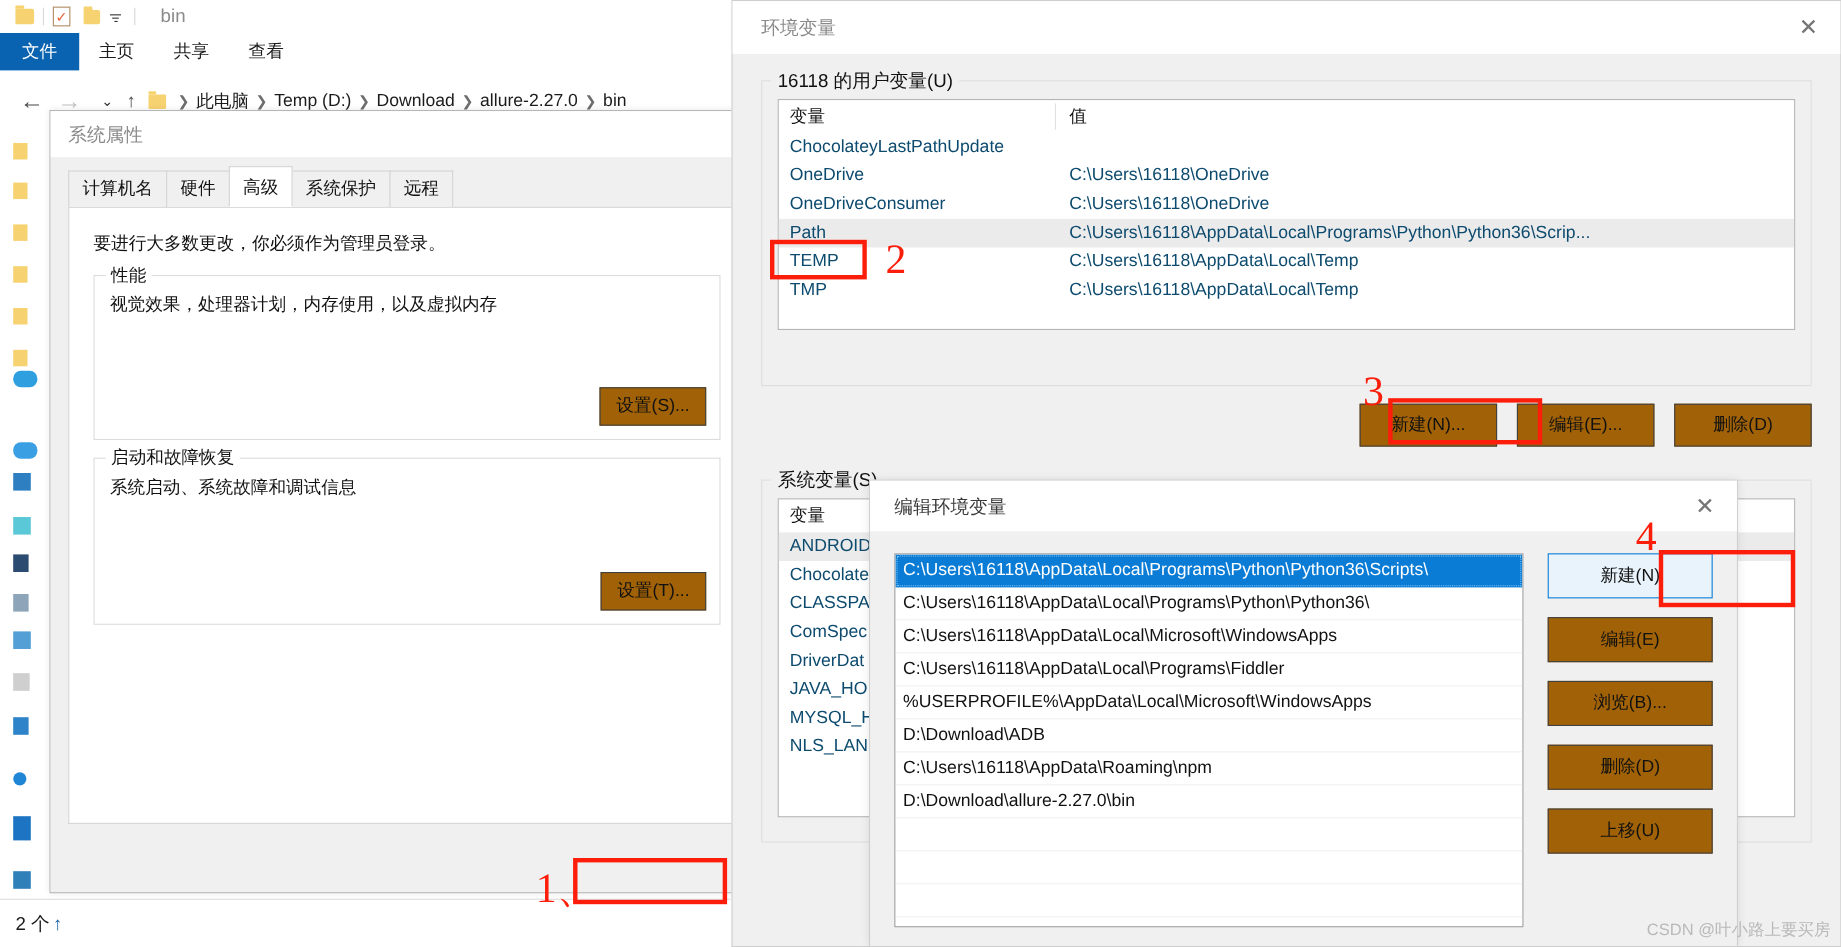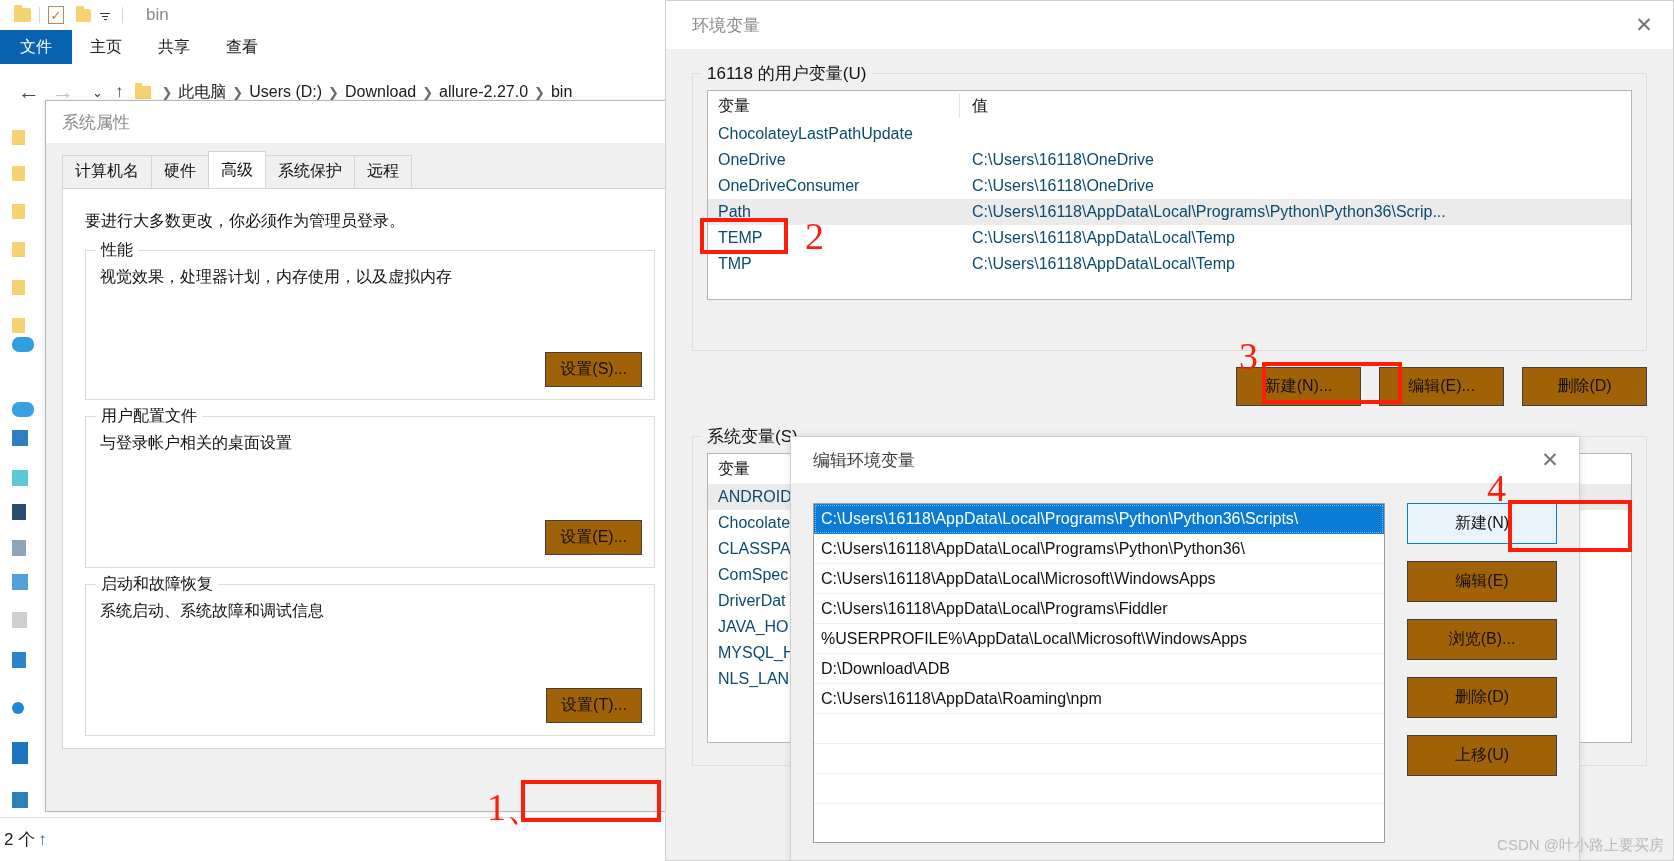--- a/index.html
+++ b/index.html
@@ -43,21 +43,21 @@
   .navbtn.fwd { color:#c2c2c2; }
   .navbtn.small { font-size:13px; color:#333; }
   .addrbox { margin-left:6px; display:flex; align-items:center; height:26px; font-size:16px; color:#1b1b1b; }
   .addr-folder { width:16px;height:13px;background:#f7d270;border-radius:1px; position:relative; margin-right:4px;}
   .addr-folder:before{content:"";position:absolute;left:0;top:-3px;width:7px;height:3px;background:#f7d270;border-radius:1px 1px 0 0;}
   .crumb-sep { color:#6d6d6d; margin:0 6px; font-size:13px; }
 
   .exp-leftpane { position:absolute; left:0; top:112px; width:42px; height:700px; }
   .ico { position:absolute; left:12px; width:18px; height:16px; }
 
-  .exp-status { position:absolute; left:0; bottom:0; width:664px; height:44px; background:#fff; border-top:1px solid #dcdcdc; display:flex; align-items:center; padding-left:4px; }
+  .exp-status { position:absolute; left:0; bottom:0; width:664px; height:44px; background:#fff; border-top:1px solid #dcdcdc; display:flex; align-items:center; padding-left:14px; }
   .exp-status .cnt { font-size:17px; color:#1a1a1a; }
   .exp-status .arrow { color:#1763a8; font-size:17px; margin-left:3px; }
 
   
   .sysprops { position:absolute; left:45px; top:100px; width:650px; height:712px; background:#f0f0f0; border:1px solid #b6b6b6; box-shadow:0 0 6px rgba(0,0,0,.10); }
   .sp-title { height:42px; background:#fff; display:flex; align-items:center; padding-left:16px; color:#8a8a8a; font-size:17px; }
   .sp-body { position:absolute; left:0; top:42px; right:0; bottom:0; background:#f0f0f0; padding:12px 16px 0 16px; }
   .tabstrip { display:flex; align-items:flex-end; height:34px; border-bottom:1px solid #d4d4d4; }
   .tab { padding:5px 12px 6px 12px; font-size:16px; color:#111; border:1px solid #d4d4d4; border-bottom:none; background:#f0f0f0; margin-right:-1px; }
   .tab.active { background:#fff; padding-top:8px; position:relative; z-index:2; border-bottom:1px solid #fff; }
@@ -146,21 +146,21 @@
     <div class="addressbar">
       <div class="navbtn" style="margin-left:12px">←</div>
       <div class="navbtn fwd">→</div>
       <div class="navbtn small" style="margin-left:6px">⌄</div>
       <div class="navbtn" style="font-size:17px">↑</div>
       <div class="addrbox">
         <span class="addr-folder"></span>
         <span class="crumb-sep">❯</span>
         <span>此电脑</span>
         <span class="crumb-sep">❯</span>
-        <span>Users (D:)</span>
+        <span>Temp (D:)</span>
         <span class="crumb-sep">❯</span>
         <span>Download</span>
         <span class="crumb-sep">❯</span>
         <span>allure-2.27.0</span>
         <span class="crumb-sep">❯</span>
         <span>bin</span>
       </div>
     </div>
 
     <div class="exp-leftpane">
@@ -202,25 +202,20 @@
       </div>
       <div class="sp-panel">
         <div class="sp-lead">要进行大多数更改，你必须作为管理员登录。</div>
 
         <div class="group perf">
           <span class="legend">性能</span>
           <div class="desc">视觉效果，处理器计划，内存使用，以及虚拟内存</div>
           <div class="btn grp-btn">设置(S)...</div>
         </div>
 
-        <div class="group prof">
-          <span class="legend">用户配置文件</span>
-          <div class="desc">与登录帐户相关的桌面设置</div>
-          <div class="btn grp-btn">设置(E)...</div>
-        </div>
 
         <div class="group boot">
           <span class="legend">启动和故障恢复</span>
           <div class="desc">系统启动、系统故障和调试信息</div>
           <div class="btn grp-btn">设置(T)...</div>
         </div>
       </div>
     </div>
 
   </div>
@@ -315,20 +310,21 @@
     </div>
     <div class="edit-body">
       <div class="pathlist">
         <div class="pathitem selected">C:\Users\16118\AppData\Local\Programs\Python\Python36\Scripts\</div>
         <div class="pathitem">C:\Users\16118\AppData\Local\Programs\Python\Python36\</div>
         <div class="pathitem">C:\Users\16118\AppData\Local\Microsoft\WindowsApps</div>
         <div class="pathitem">C:\Users\16118\AppData\Local\Programs\Fiddler</div>
         <div class="pathitem">%USERPROFILE%\AppData\Local\Microsoft\WindowsApps</div>
         <div class="pathitem">D:\Download\ADB</div>
         <div class="pathitem">C:\Users\16118\AppData\Roaming\npm</div>
+        <div class="pathitem">D:\Download\allure-2.27.0\bin</div>
         <div class="pathitem"></div>
         <div class="pathitem"></div>
         <div class="pathitem"></div>
       </div>
       <div class="edit-rightcol">
         <div class="btn focus">新建(N)</div>
         <div class="btn">编辑(E)</div>
         <div class="btn">浏览(B)...</div>
         <div class="btn">删除(D)</div>
         <div class="btn">上移(U)</div>

